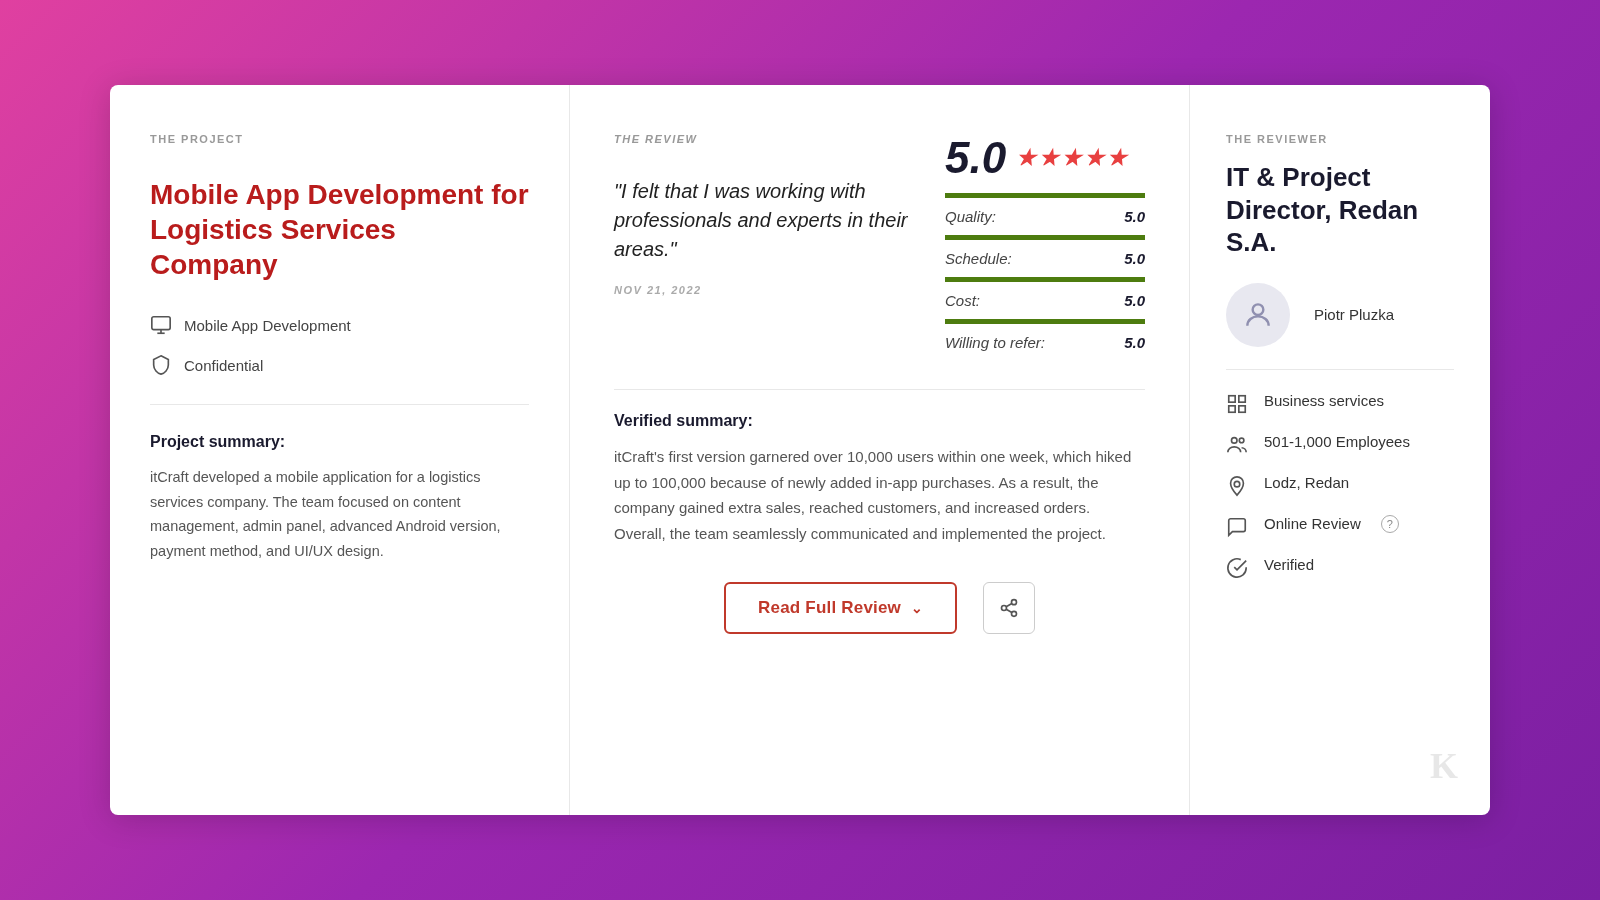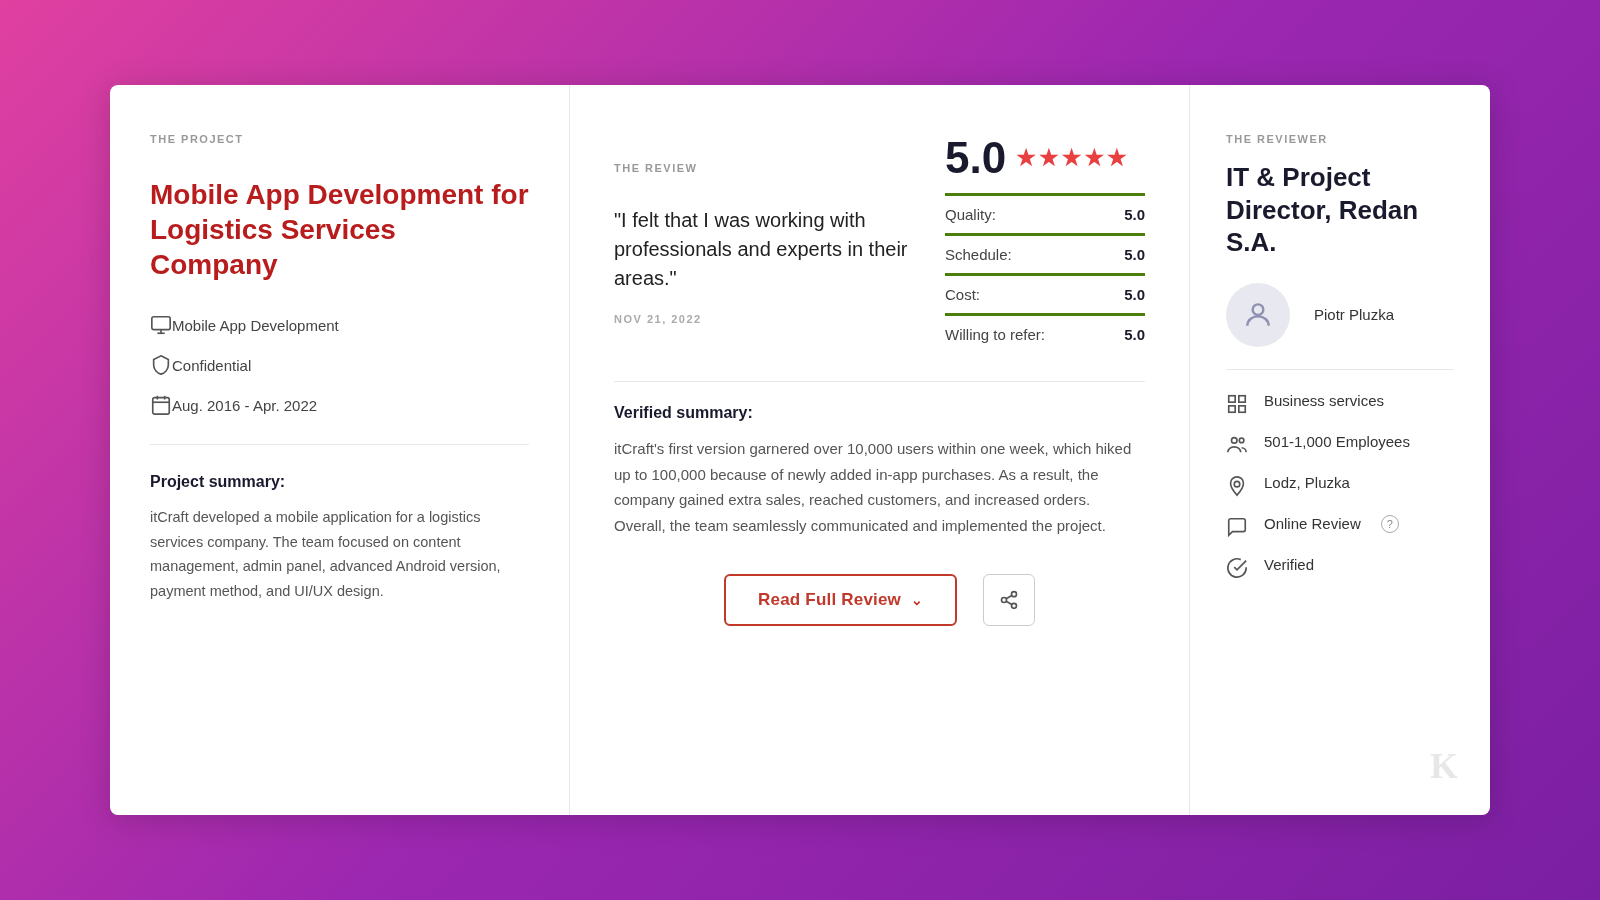--- a/index.html
+++ b/index.html
@@ -52,21 +52,21 @@
     .project-title {
       font-size: 28px;
       font-weight: 700;
       color: #b91c1c;
       line-height: 1.25;
       margin-bottom: 32px;
     }
     .meta-item {
       display: flex;
       align-items: center;
-      gap: 0;
+      gap: 12px;
       margin-bottom: 18px;
       color: #444;
       font-size: 15px;
     }
     .meta-icon {
       width: 22px;
       height: 22px;
       flex-shrink: 0;
       color: #555;
     }
@@ -83,23 +83,24 @@
     }
     .summary-text {
       font-size: 14.5px;
       color: #555;
       line-height: 1.7;
     }
 
     
     .review-header {
       display: flex;
-      align-items: center;
+      align-items: flex-start;
       gap: 12px;
       margin-bottom: 8px;
+      font-style: italic;
     }
     .review-quote {
       flex: 1;
     }
     .review-quote-text {
       font-size: 20px;
       color: #222;
       line-height: 1.45;
       font-weight: 400;
       margin-bottom: 20px;
@@ -129,21 +130,21 @@
       gap: 3px;
     }
     .star {
       color: #e84040;
       font-size: 22px;
     }
     .rating-row {
       display: flex;
       justify-content: space-between;
       align-items: center;
-      border-top: 3px solid #4d7c0f;
+      border-top: 5px solid #4d7c0f;
       padding: 10px 0;
       font-size: 15px;
       color: #444;
       min-width: 180px;
     }
     .rating-val {
       font-weight: 600;
       color: #1a1a2e;
     }
     .mid-divider {
@@ -296,29 +297,20 @@
         <line x1="8" y1="21" x2="16" y2="21"></line>
         <line x1="12" y1="17" x2="12" y2="21"></line>
       </svg>
       <span>Mobile App Development</span>
     </div>
     <div class="meta-item">
       <svg class="meta-icon" viewBox="0 0 24 24" fill="none" stroke="currentColor" stroke-width="1.8">
         <path d="M12 2l8 4v6c0 5-4 9-8 10C8 21 4 17 4 12V6l8-4z"></path>
       </svg>
       <span>Confidential</span>
-    </div>
-    <div class="meta-item">
-      <svg class="meta-icon" viewBox="0 0 24 24" fill="none" stroke="currentColor" stroke-width="1.8">
-        <rect x="3" y="4" width="18" height="18" rx="2"></rect>
-        <line x1="3" y1="9" x2="21" y2="9"></line>
-        <line x1="8" y1="2" x2="8" y2="6"></line>
-        <line x1="16" y1="2" x2="16" y2="6"></line>
-      </svg>
-      <span>Aug. 2016 - Apr. 2022</span>
     </div>
 
     <hr class="divider">
 
     <div class="summary-label">Project summary:</div>
     <div class="summary-text">itCraft developed a mobile application for a logistics services company. The team focused on content management, admin panel, advanced Android version, payment method, and UI/UX design.</div>
   </div>
 
   <div class="col-mid">
     <div class="review-header">
@@ -411,21 +403,21 @@
         <circle cx="17" cy="7" r="2.5"></circle>
         <path d="M22 20c0-2.8-2.2-5-5-5"></path>
       </svg>
       <span>501-1,000 Employees</span>
     </div>
     <div class="info-item">
       <svg class="info-icon" viewBox="0 0 24 24" fill="none" stroke="currentColor" stroke-width="1.8">
         <circle cx="12" cy="10" r="3"></circle>
         <path d="M12 2C8.1 2 5 5.1 5 9c0 5.3 7 13 7 13s7-7.7 7-13c0-3.9-3.1-7-7-7z"></path>
       </svg>
-      <span>Lodz, Pluzka</span>
+      <span>Lodz, Redan</span>
     </div>
     <div class="info-item">
       <svg class="info-icon" viewBox="0 0 24 24" fill="none" stroke="currentColor" stroke-width="1.8">
         <path d="M21 15a2 2 0 0 1-2 2H7l-4 4V5a2 2 0 0 1 2-2h14a2 2 0 0 1 2 2z"></path>
       </svg>
       <span>Online Review</span>
       <span class="question-icon">?</span>
     </div>
     <div class="info-item">
       <svg class="info-icon" viewBox="0 0 24 24" fill="none" stroke="currentColor" stroke-width="1.8">

